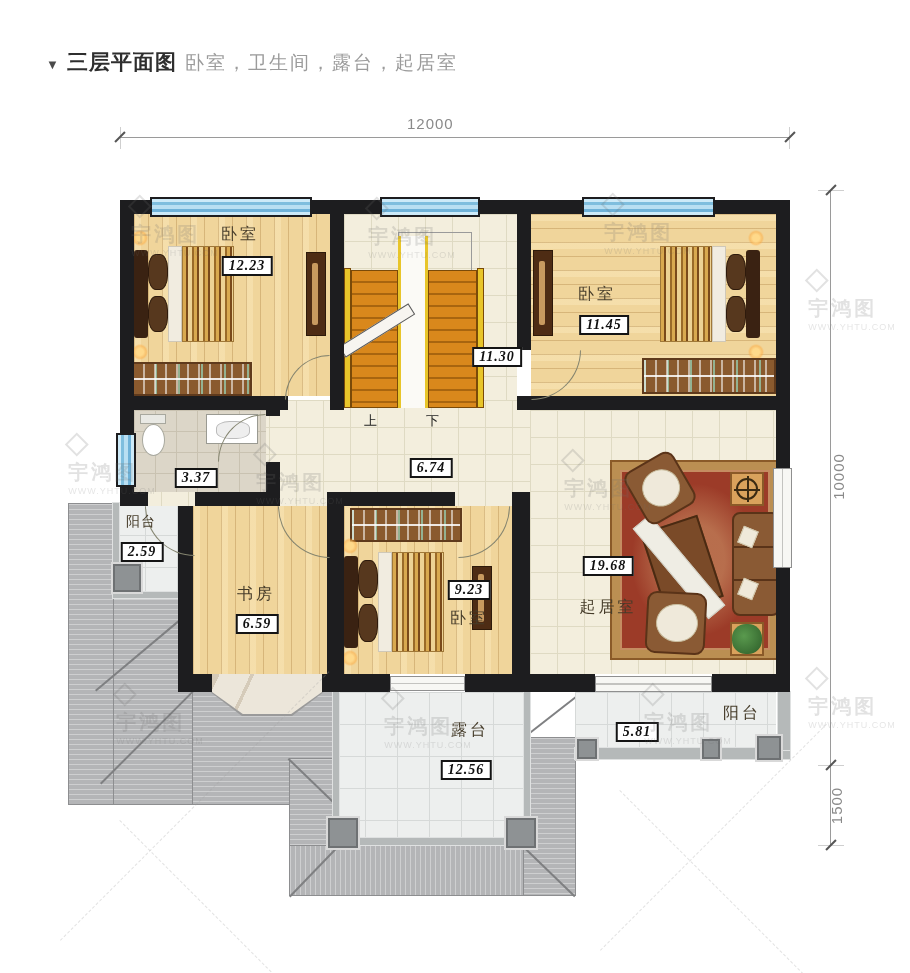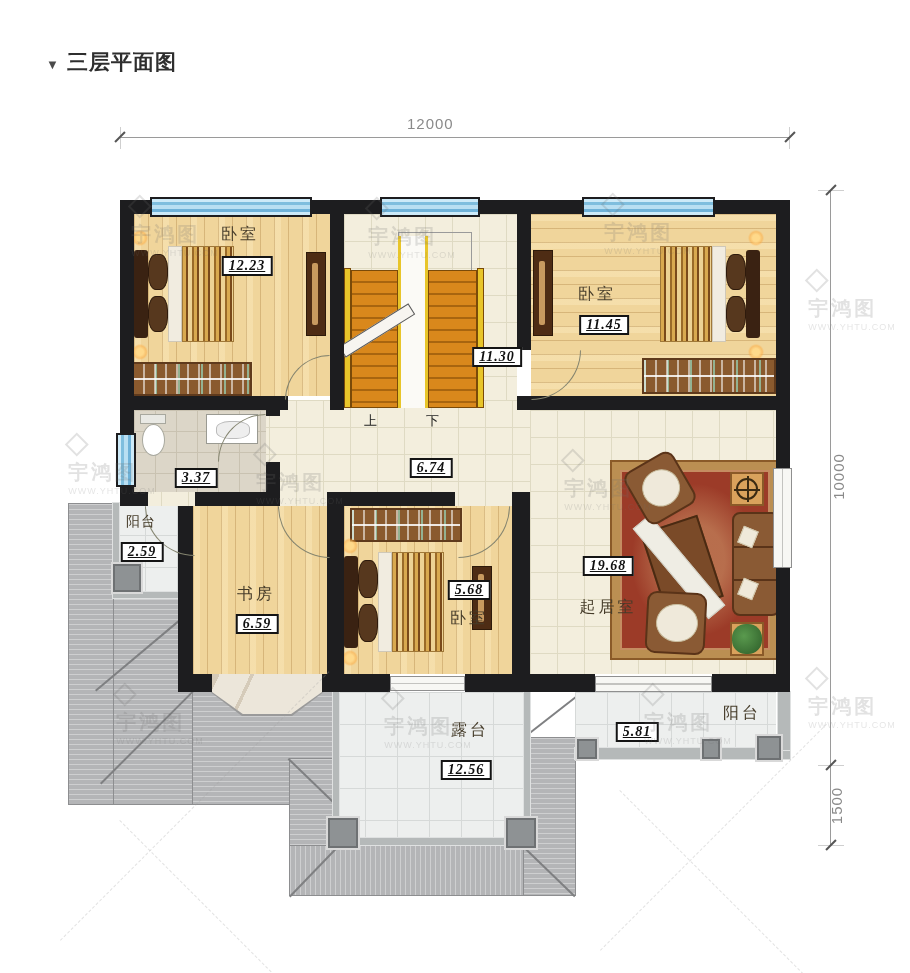--- a/index.html
+++ b/index.html
@@ -64,21 +64,21 @@
   
   .flight{position:absolute;background:#d9881c;border:1px solid #7a4a08;box-sizing:border-box;
     background-image:repeating-linear-gradient(180deg,rgba(0,0,0,0) 0 10px,#a8650f 10px 12px);}
   .stair-rail{position:absolute;background:#e8c52a;border:1px solid #7a4a08;box-sizing:border-box;}
   .stair-mid{position:absolute;background:#fbfaf6;border-left:3px solid #e8c52a;border-right:3px solid #e8c52a;box-sizing:border-box;}
   .stair-break{position:absolute;background:#f7f5f0;border:1px solid #5a5a5a;transform:rotate(-32deg);}
   .landing{position:absolute;border:1px solid #9a9a9a;}
   .stair-txt{position:absolute;font-size:13px;color:#222;font-family:"Liberation Serif",serif;}
   
   .area-box{position:absolute;transform:translate(-50%,-50%);background:#fff;border:2px solid #141414;
-    padding:0 5px;font:italic 700 14px "Liberation Serif",serif;color:#101010;letter-spacing:1px;white-space:nowrap;text-decoration:underline;}
+    padding:0 5px;font:italic 700 14px "Liberation Serif",serif;color:#101010;letter-spacing:1px;white-space:nowrap;}
   .room-name{position:absolute;transform:translate(-50%,-50%);font-size:16px;color:#463c2a;
     letter-spacing:3px;font-family:"Liberation Serif",serif;white-space:nowrap;}
   
   .bed-head{position:absolute;background:#3a2212;border-radius:3px;}
   .pillow{position:absolute;background:#57381e;border-radius:40%;border:1px solid #2e1a0c;box-sizing:border-box;}
   .sheet{position:absolute;background:#f1ece0;border:1px solid #cfc8b8;box-sizing:border-box;}
   .duvet{position:absolute;border:1px solid #a07838;box-sizing:border-box;
     background:repeating-linear-gradient(90deg,#d9a94f 0 3px,#7a4a1a 3px 5px,#edd294 5px 9px,#9a6a28 9px 11px);}
   .wardrobe{position:absolute;background:#8a5a2e;border:2px solid #5f3a1c;box-sizing:border-box;
     background-image:linear-gradient(180deg,rgba(0,0,0,0) 46%,rgba(255,255,255,.85) 46% 52%,rgba(0,0,0,0) 52%),
@@ -114,20 +114,21 @@
   .dash{position:absolute;border-top:1px dashed rgba(160,160,160,.30);transform-origin:0 0;}
 </style>
 </head>
 <body>
 
 <div class="stage">
 
   <div class="abs" style="left:46px;top:48px;display:flex;align-items:baseline;gap:8px;">
     <span class="hdr-marker">▼</span>
     <span class="hdr-title">三层平面图</span>
+    <span class="hdr-sub">卧室，卫生间，露台，起居室</span>
   </div>
 
   <div class="dimline" style="left:120px;top:137px;width:670px;height:1px;"></div>
   <div class="extline" style="left:120px;top:127px;width:1px;height:22px;"></div>
   <div class="extline" style="left:789px;top:127px;width:1px;height:22px;"></div>
   <div class="tick" style="left:113px;top:136px;"></div>
   <div class="tick" style="left:783px;top:136px;"></div>
   <div class="dimtext" style="left:407px;top:115px;">12000</div>
 
   <div class="dimline" style="left:830px;top:190px;width:1px;height:575px;"></div>
@@ -294,21 +295,21 @@
 
   <div class="area-box" style="left:196px;top:478px;">3.37</div>
   <div class="area-box" style="left:431px;top:468px;">6.74</div>
 
   <div class="room-name" style="left:141px;top:522px;font-size:14px;letter-spacing:1px;">阳台</div>
   <div class="area-box" style="left:142px;top:552px;">2.59</div>
 
   <div class="room-name" style="left:256px;top:594px;">书房</div>
   <div class="area-box" style="left:257px;top:624px;">6.59</div>
 
-  <div class="area-box" style="left:469px;top:590px;">5.68</div>
+  <div class="area-box" style="left:469px;top:590px;">9.23</div>
   <div class="room-name" style="left:469px;top:618px;">卧室</div>
 
   <div class="area-box" style="left:608px;top:566px;">19.68</div>
   <div class="room-name" style="left:608px;top:607px;">起居室</div>
 
   <div class="room-name" style="left:470px;top:730px;">露台</div>
   <div class="area-box" style="left:466px;top:770px;">12.56</div>
 
   <div class="room-name" style="left:742px;top:713px;">阳台</div>
   <div class="area-box" style="left:637px;top:732px;">5.81</div>

